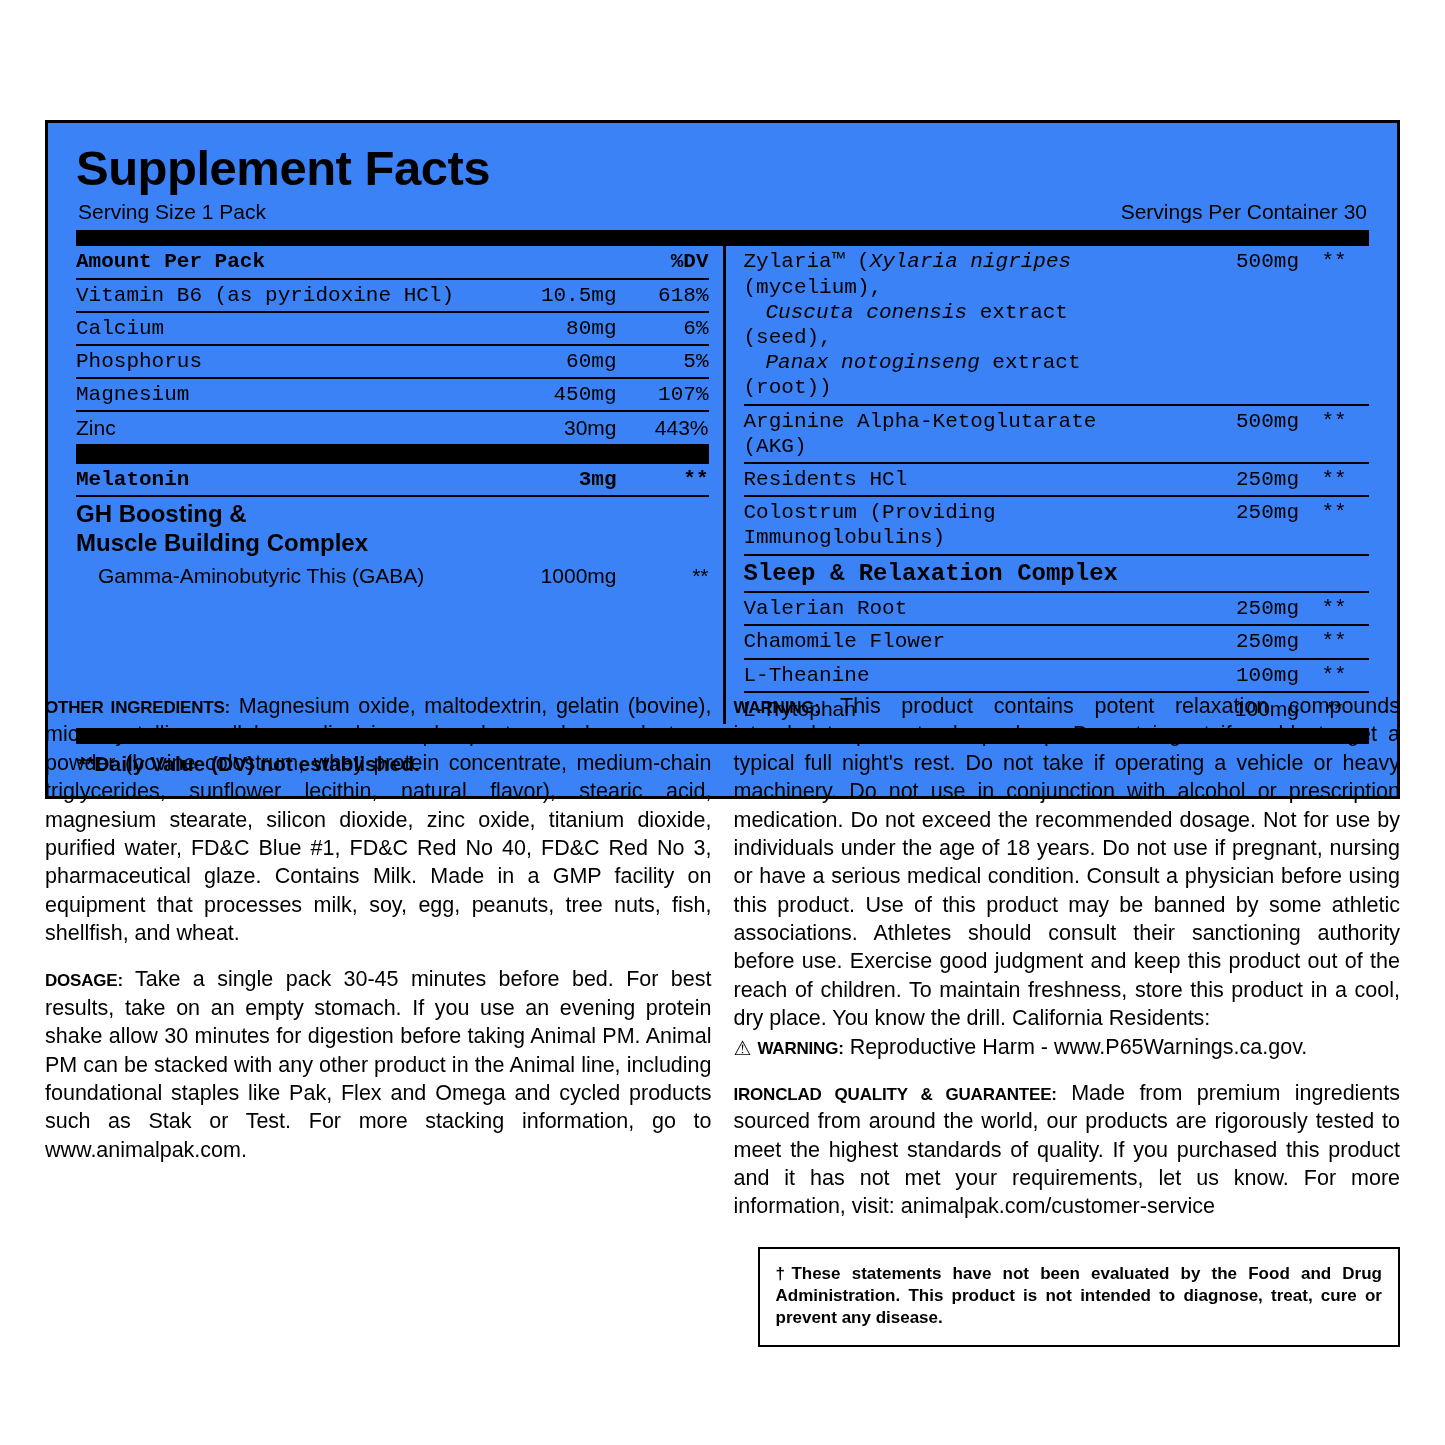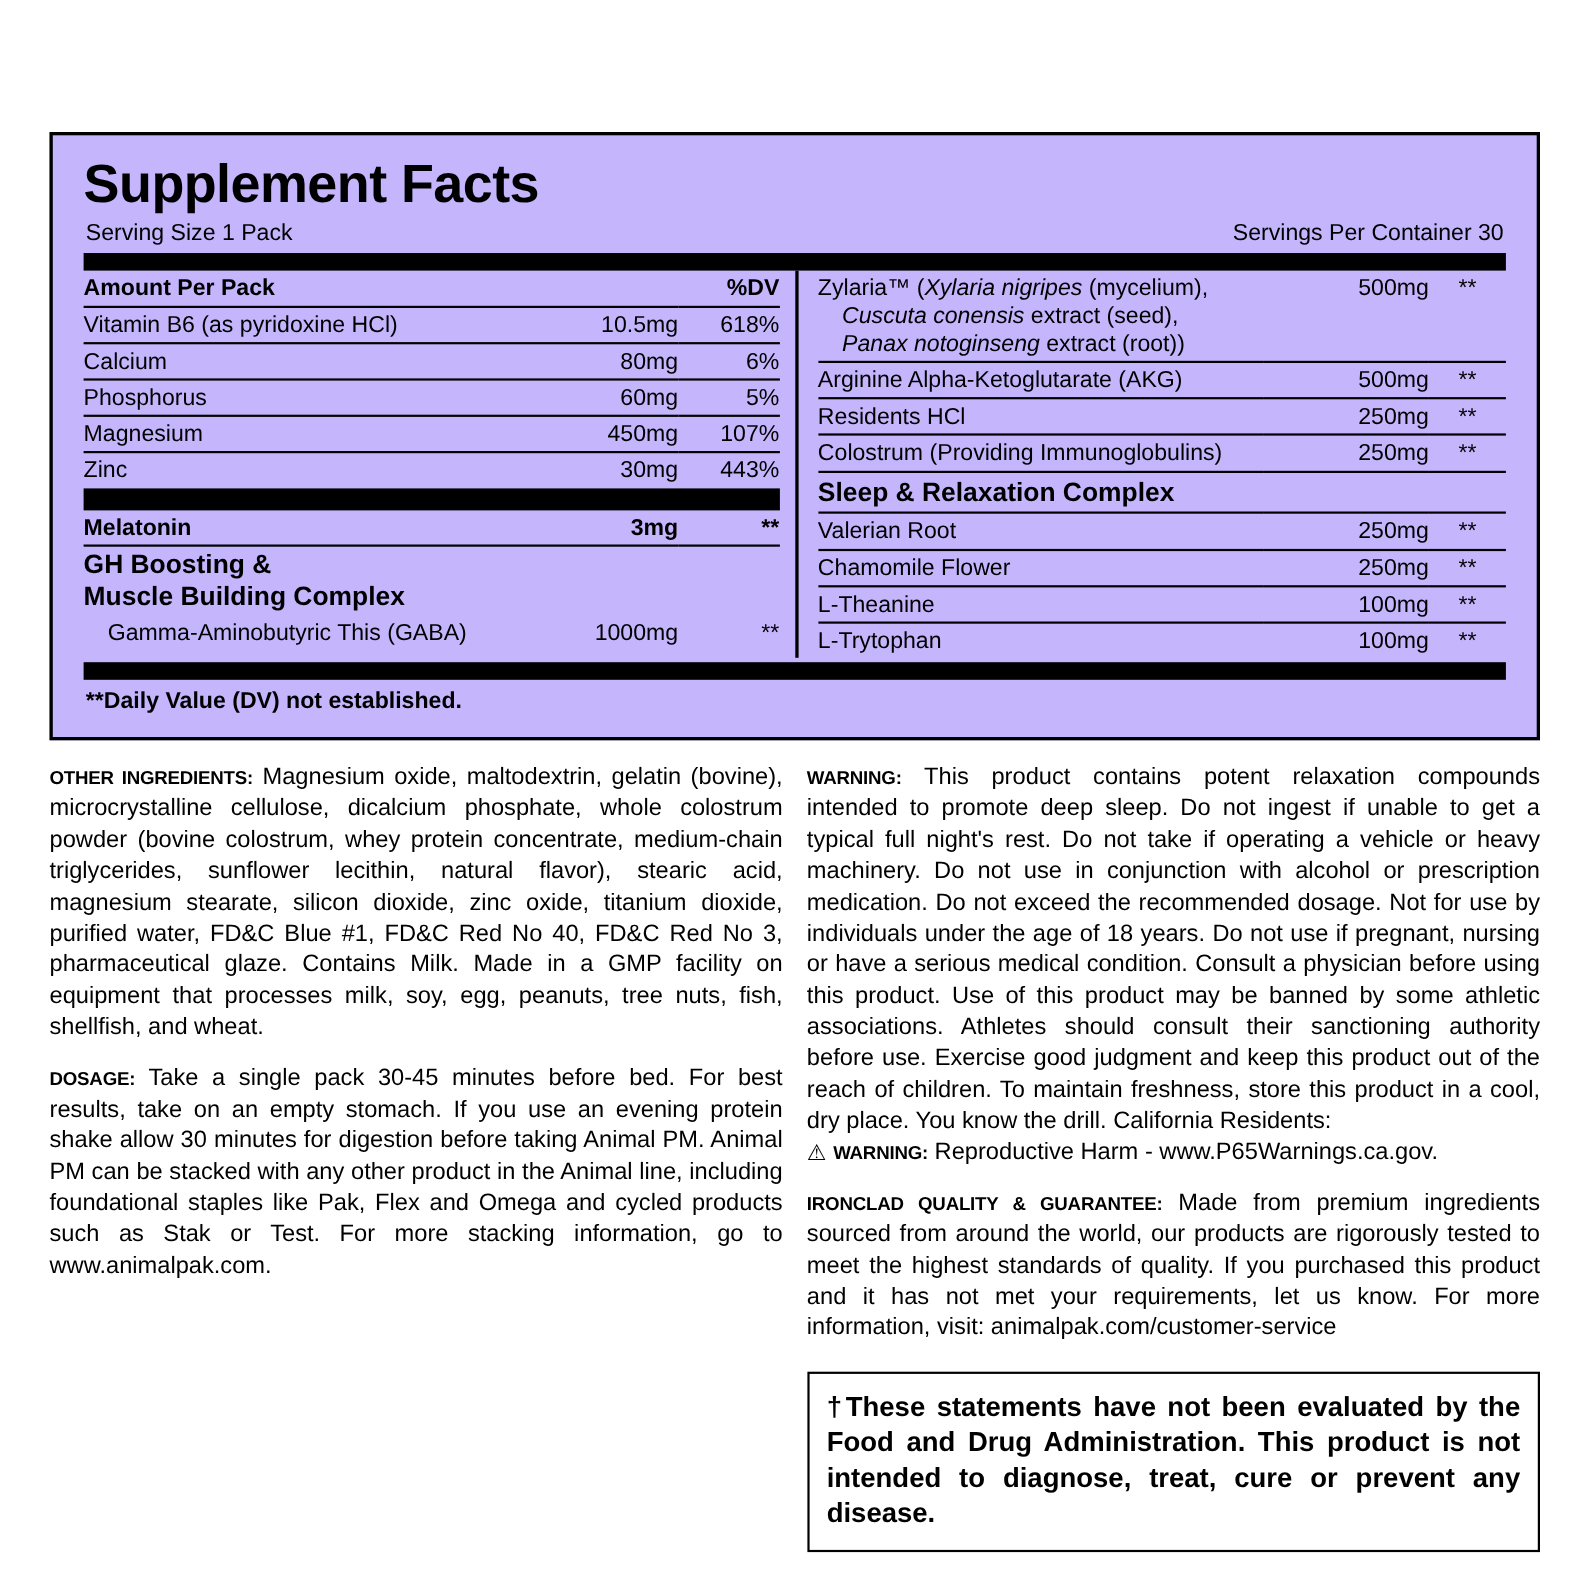--- a/index.html
+++ b/index.html
@@ -23,21 +23,21 @@
   }
 
   
   .sf-panel {
     position: absolute;
     left: 45px;
     top: 120px;
     width: 1355px;
     box-sizing: border-box;
     border: 3px solid #000;
-    background: #c4b5fd;
+    background: #3b82f6;
     padding: 14px 28px 18px 28px;
   }
   .sf-title {
     font-size: 49px;
     font-weight: bold;
     letter-spacing: -0.5px;
     line-height: 1.05;
     margin: 6px 0 2px 0;
   }
   .sf-servings {
@@ -72,21 +72,21 @@
   table.sf-table {
     width: 100%;
     border-collapse: collapse;
     font-size: 21px;
   }
   table.sf-table td {
     padding: 3px 0 3px 0;
     vertical-align: top;
     line-height: 1.2;
   }
-  .bb { border-bottom: 2px solid #000; }
+  .bb { border-bottom: 2px solid #000; font-family: Liberation Mono, monospace; }
   .nm { padding-left: 2px; }
   .nm.indent { padding-left: 22px; }
   .amt { text-align: right; white-space: nowrap; padding-right: 4px; }
   .dv  { text-align: right; white-space: nowrap; width: 92px; }
   .dv-r { text-align: center; white-space: nowrap; width: 70px; }
   .amt-r { text-align: right; white-space: nowrap; width: 150px; }
   .bold { font-weight: bold; }
   .ital { font-style: italic; }
   .hdr-row td { font-weight: bold; font-size: 21px; }
   .blackbar td {
@@ -137,24 +137,25 @@
   }
   .plain-line {
     font-size: 21.5px;
     line-height: 1.32;
     margin: 22px 0 0 0;
   }
   .disclaimer-box {
     margin-top: 26px;
     border: 2px solid #000;
     padding: 14px 16px 16px 16px;
-    font-size: 25px;
+    font-size: 17px;
     font-weight: bold;
     line-height: 1.3;
     text-align: justify;
+    margin-left: 24px;
   }
   .warn-tri {
     font-size: 20px;
     display: inline-block;
     transform: translateY(1px);
   }
 </style>
 </head>
 <body>
 

